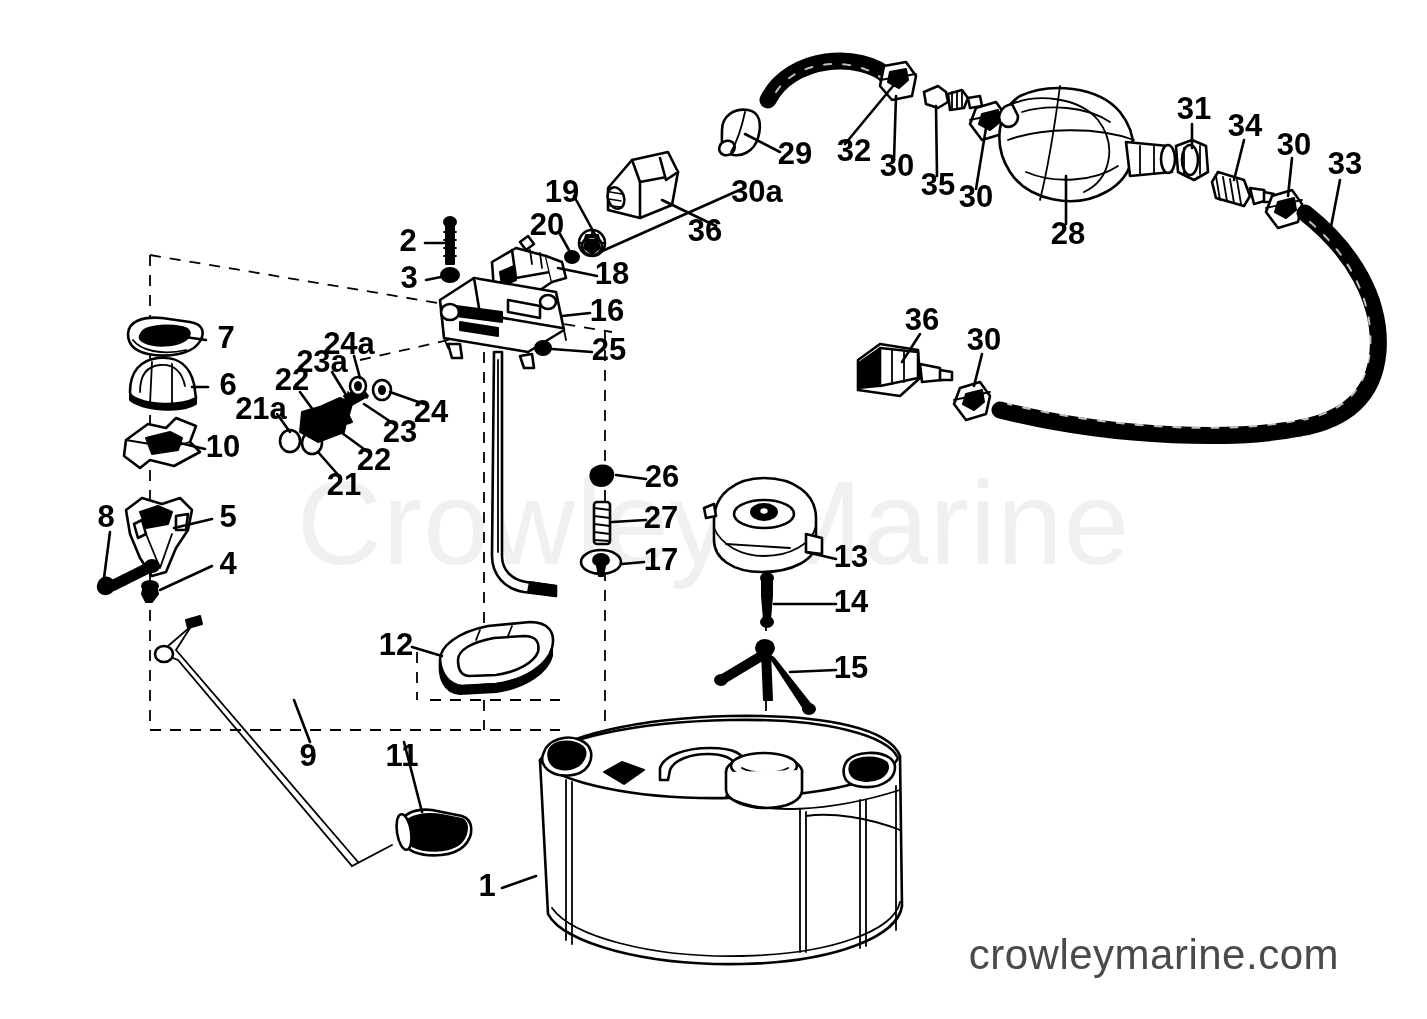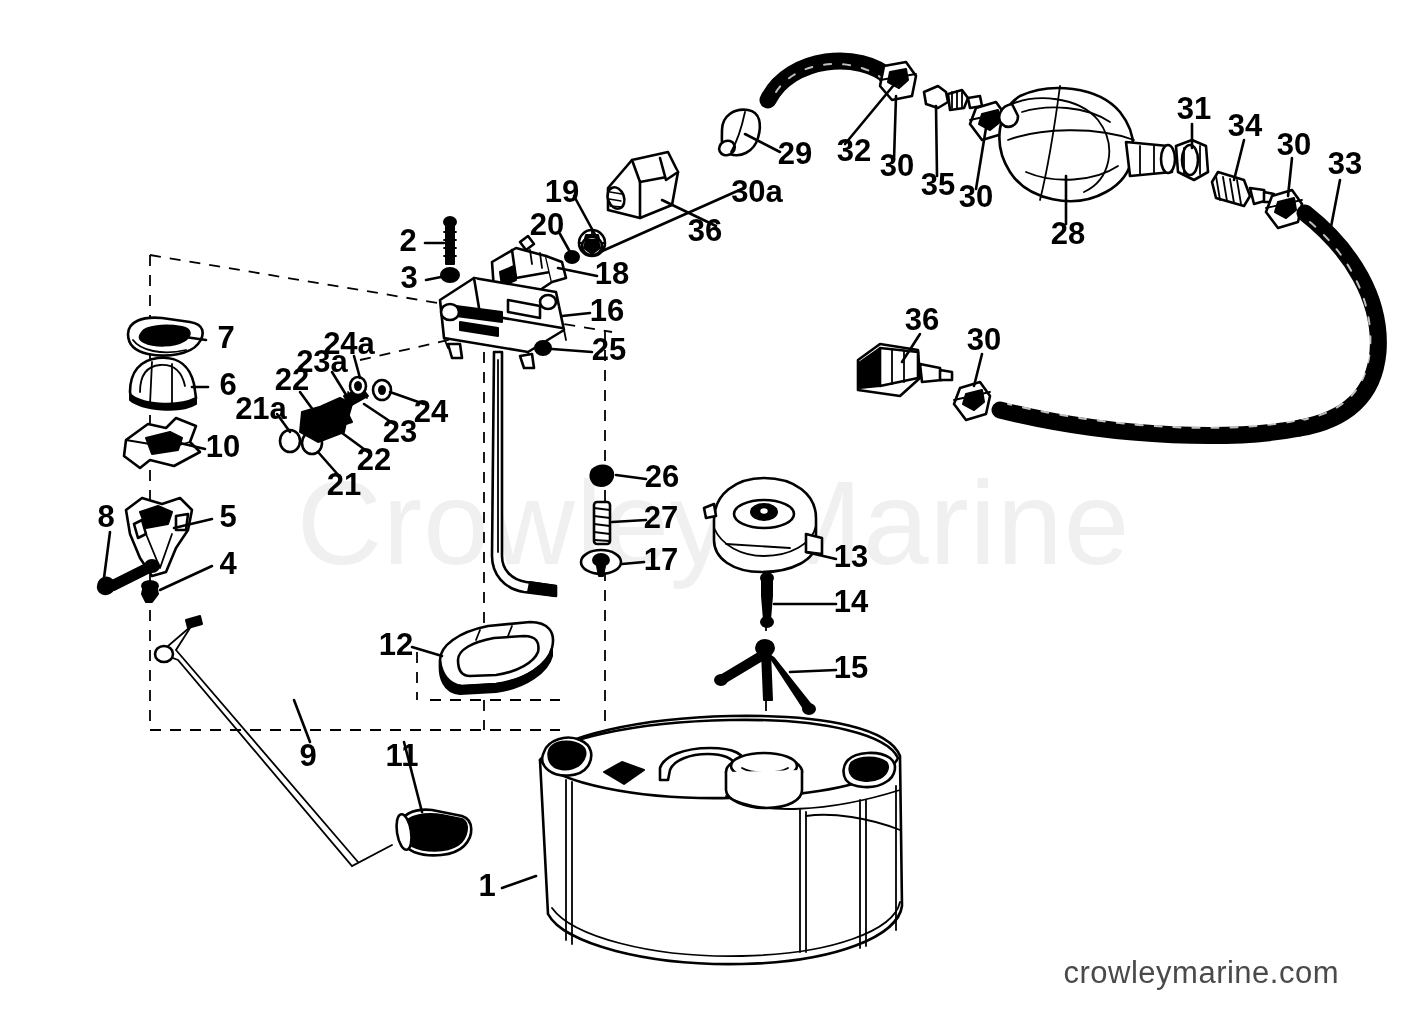--- a/index.html
+++ b/index.html
@@ -14,22 +14,22 @@
   .leader{stroke:#000;stroke-width:2.6;fill:none;stroke-linecap:round;}
   .dash{stroke:#000;stroke-width:1.8;fill:none;stroke-dasharray:11 9;stroke-linecap:butt;}
   .hose{fill:none;stroke:#000;stroke-width:17;stroke-linecap:round;}
   .hosehl{fill:none;stroke:#fff;stroke-width:2;stroke-linecap:round;opacity:.75;
           stroke-dasharray:7 12;}
   text.num{font-family:"Liberation Sans",sans-serif;font-weight:bold;
            font-size:31px;fill:#000;dominant-baseline:middle;}
   .wm{position:absolute;left:0;top:455px;width:1427px;text-align:center;
       font-family:"Liberation Sans",sans-serif;font-size:118px;color:#f0f0f0;
       letter-spacing:1px;user-select:none;pointer-events:none;white-space:nowrap;}
-  .site{position:absolute;right:88px;bottom:28px;font-family:"Liberation Sans",sans-serif;
-        font-size:31px;color:#4a4a4a;font-weight:300;letter-spacing:.5px;}
+  .site{position:absolute;right:88px;bottom:40px;font-family:"Liberation Sans",sans-serif;
+        font-size:42px;color:#4a4a4a;font-weight:300;letter-spacing:.5px;}
 </style>
 </head>
 <body>
 
 <div id="stage">
 
   <div class="wm">Crowley Marine</div>
 
   <svg id="diagram" viewBox="0 0 1427 1019">
 

